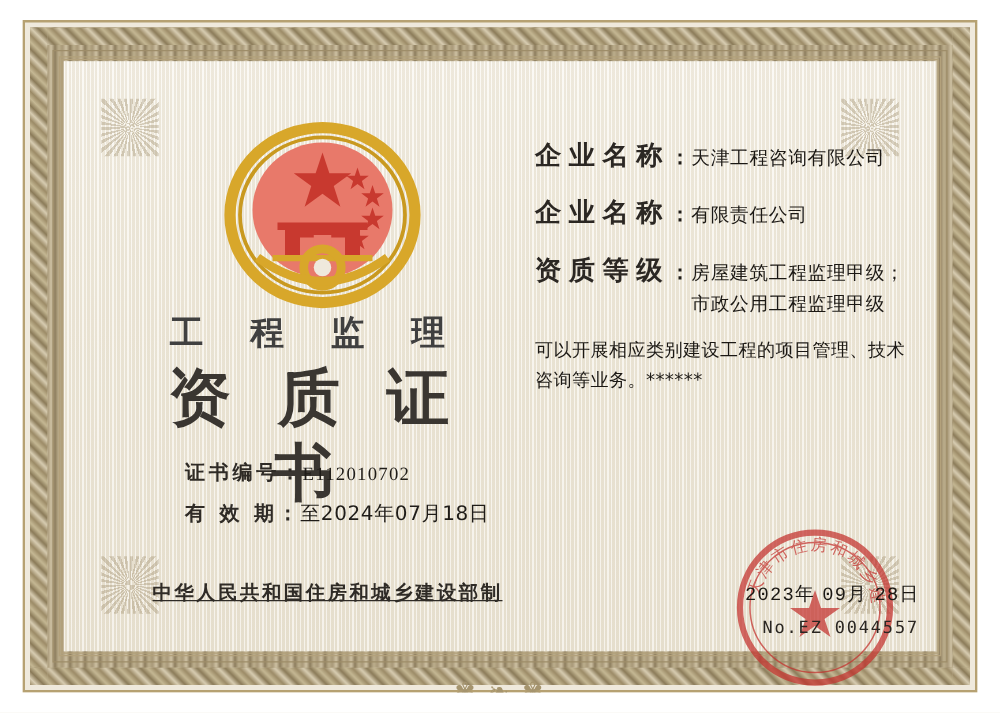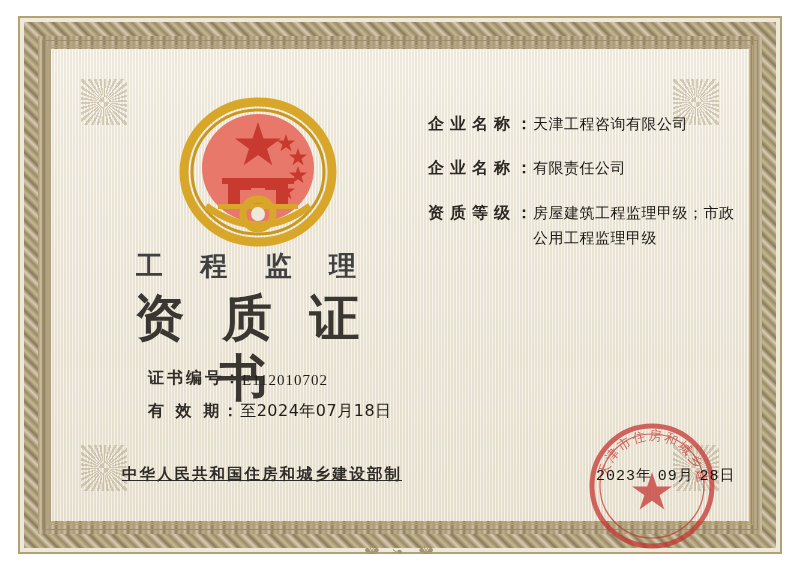--- a/index.html
+++ b/index.html
@@ -199,21 +199,21 @@
     width: 310px;
     color: #1f1c18;
   }
   .r-row {
     display: flex;
     align-items: baseline;
     margin-bottom: 18px;
     line-height: 24px;
   }
   .r-label {
-    font-size: 16px;
+    font-size: 21px;
     font-weight: bold;
     letter-spacing: 6px;
     color: #2b2723;
     white-space: nowrap;
   }
   .r-colon { font-weight: bold; margin-right: 1px; }
   .r-value {
     font-size: 15px;
     color: #1b1814;
     letter-spacing: 0.5px;
@@ -354,20 +354,21 @@
     <div class="r-row">
       <span class="r-label">企业名称</span>
       <span class="r-colon">：</span>
       <span class="r-value">有限责任公司</span>
     </div>
     <div class="r-qual">
       <span class="r-label">资质等级</span>
       <span class="r-colon">：</span>
       <span class="r-value">房屋建筑工程监理甲级；市政公用工程监理甲级</span>
     </div>
+    <div class="r-note">可以开展相应类别建设工程的项目管理、技术咨询等业务。******</div>
   </div>
 
 
   <div class="seal">
     <svg width="132" height="132" viewBox="0 0 132 132">
       <circle cx="66" cy="66" r="60" fill="none" stroke="#c4322e" stroke-width="5"></circle>
       <circle cx="66" cy="66" r="52" fill="none" stroke="#c4322e" stroke-width="1.2"></circle>
       <path id="sealArc" d="M 20 66 A 46 46 0 1 1 112 66" fill="none"></path>
       <text font-size="13" fill="#c4322e" font-family="DejaVu Sans, sans-serif" letter-spacing="2">
         <textPath href="#sealArc" startOffset="6%">天津市住房和城乡建设委员会</textPath>
@@ -375,14 +376,15 @@
       <polygon points="66,52 70.8,66.4 86,66.4 73.6,75.2 78.4,89.6 66,80.8 53.6,89.6 58.4,75.2 46,66.4 61.2,66.4" fill="#c4322e"></polygon>
     </svg>
   </div>
 
   <div class="date-line">
     <span class="num">2023</span><span>年</span>
     <span class="num">09</span><span>月</span>
     <span class="num">28</span><span>日</span>
   </div>
 
+  <div class="cert-no">No.EZ 0044557</div>
 
 </div>
 
 </body></html>

